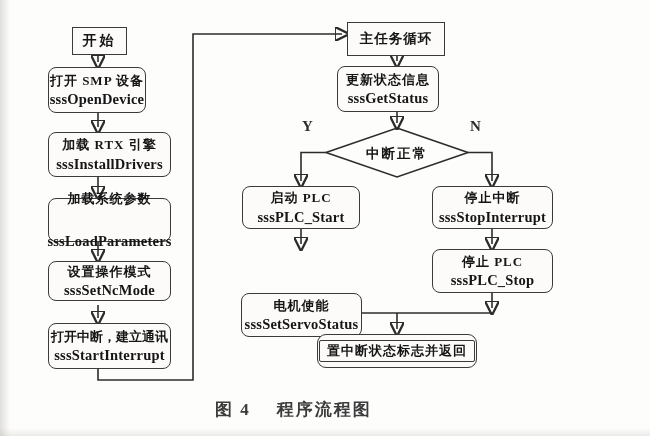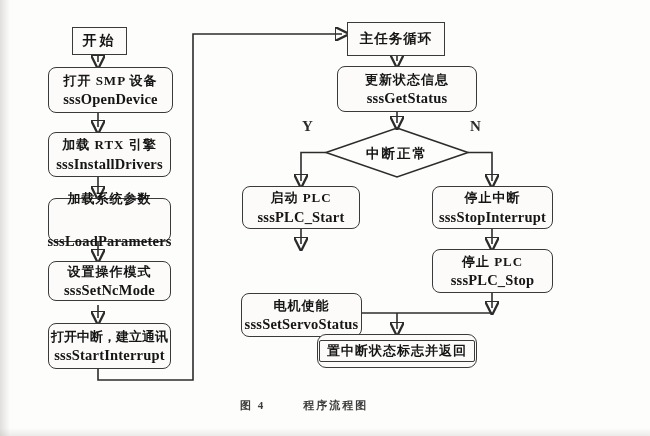--- a/index.html
+++ b/index.html
@@ -57,23 +57,23 @@
   }
   .diamond-label{
     position:absolute;text-align:center;
     font-size:13.5px;font-weight:700;letter-spacing:2px;white-space:nowrap;
   }
   .branch-label{
     position:absolute;
     font-size:15px;font-weight:600;color:#2c2c2c;
   }
   .caption{
-    position:absolute;left:240px;top:398px;
-    display:flex;gap:38px;
-    font-size:11px;font-weight:600;color:#3c3c3c;letter-spacing:2px;
+    position:absolute;left:215px;top:398px;
+    display:flex;gap:26px;
+    font-size:17px;font-weight:600;color:#3c3c3c;letter-spacing:2px;
   }
 </style>
 </head>
 <body>
 
 <div class="page">
 
   <svg class="connectors" width="650" height="436" viewBox="0 0 650 436">
     <defs>
       <marker id="arrow" viewBox="0 0 10 10" refX="5" refY="5" markerWidth="9" markerHeight="9" orient="auto">
@@ -104,21 +104,21 @@
     <path d="M301,293 V308" marker-end="url(#arrow)"></path>
     <path d="M492,293 V308" marker-end="url(#arrow)"></path>
     <path d="M301,313 H492"></path>
     <path d="M397,313 V329" marker-end="url(#arrow)"></path>
   </svg>
 
   <div class="node terminator start" style="left:72px;top:27px;width:55px;height:28px;">
     <span class="zh">开始</span>
   </div>
 
-  <div class="node" style="left:48px;top:67px;width:125px;height:46px;">
+  <div class="node" style="left:48px;top:67px;width:98px;height:46px;">
     <span class="zh">打开 SMP 设备</span>
     <span class="en">sssOpenDevice</span>
   </div>
 
   <div class="node" style="left:48px;top:132px;width:123px;height:45px;">
     <span class="zh">加载 RTX 引擎</span>
     <span class="en">sssInstallDrivers</span>
   </div>
 
   <div class="node" style="left:48px;top:198px;width:123px;height:44px;gap:24px;">
@@ -133,21 +133,21 @@
 
   <div class="node" style="left:48px;top:323px;width:123px;height:46px;">
     <span class="zh" style="letter-spacing:0;">打开中断，建立通讯</span>
     <span class="en">sssStartInterrupt</span>
   </div>
 
   <div class="node terminator mainloop" style="left:347px;top:22px;width:98px;height:34px;">
     <span class="zh">主任务循环</span>
   </div>
 
-  <div class="node" style="left:337px;top:66px;width:140px;height:46px;text-align:center;">
+  <div class="node" style="left:337px;top:66px;width:102px;height:46px;text-align:center;">
     <span class="zh">更新状态信息</span>
     <span class="en">sssGetStatus</span>
   </div>
 
   <div class="diamond-label" style="left:352px;top:145px;width:90px;font-family:Liberation Serif, serif;">中断正常</div>
 
   <div class="branch-label" style="left:302px;top:118px;">Y</div>
   <div class="branch-label" style="left:470px;top:118px;">N</div>
 
   <div class="node" style="left:242px;top:186px;width:118px;height:43px;">

